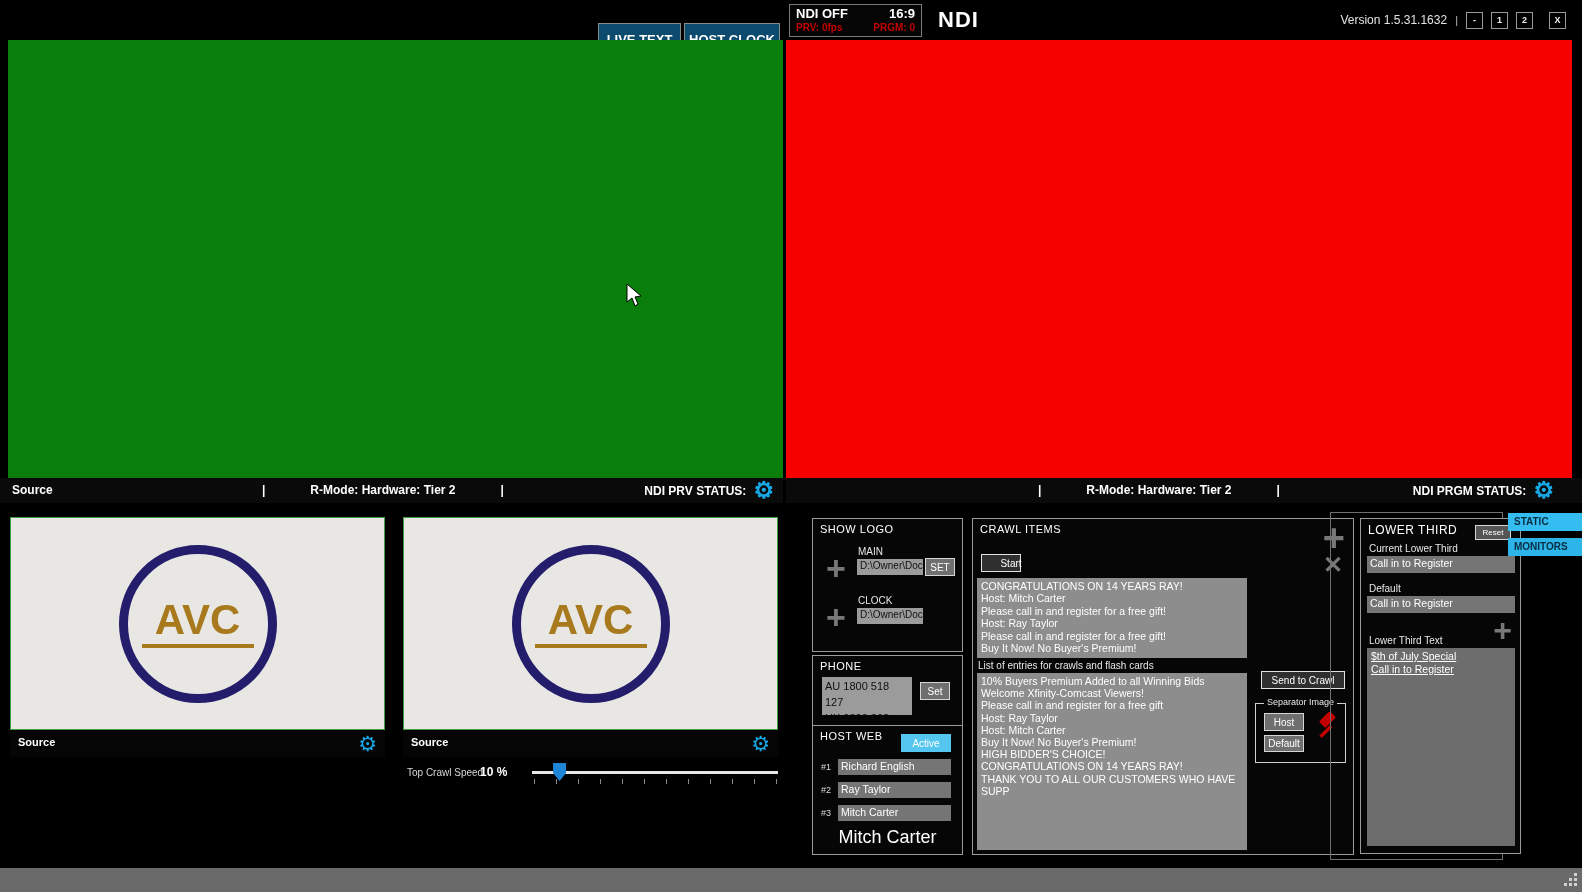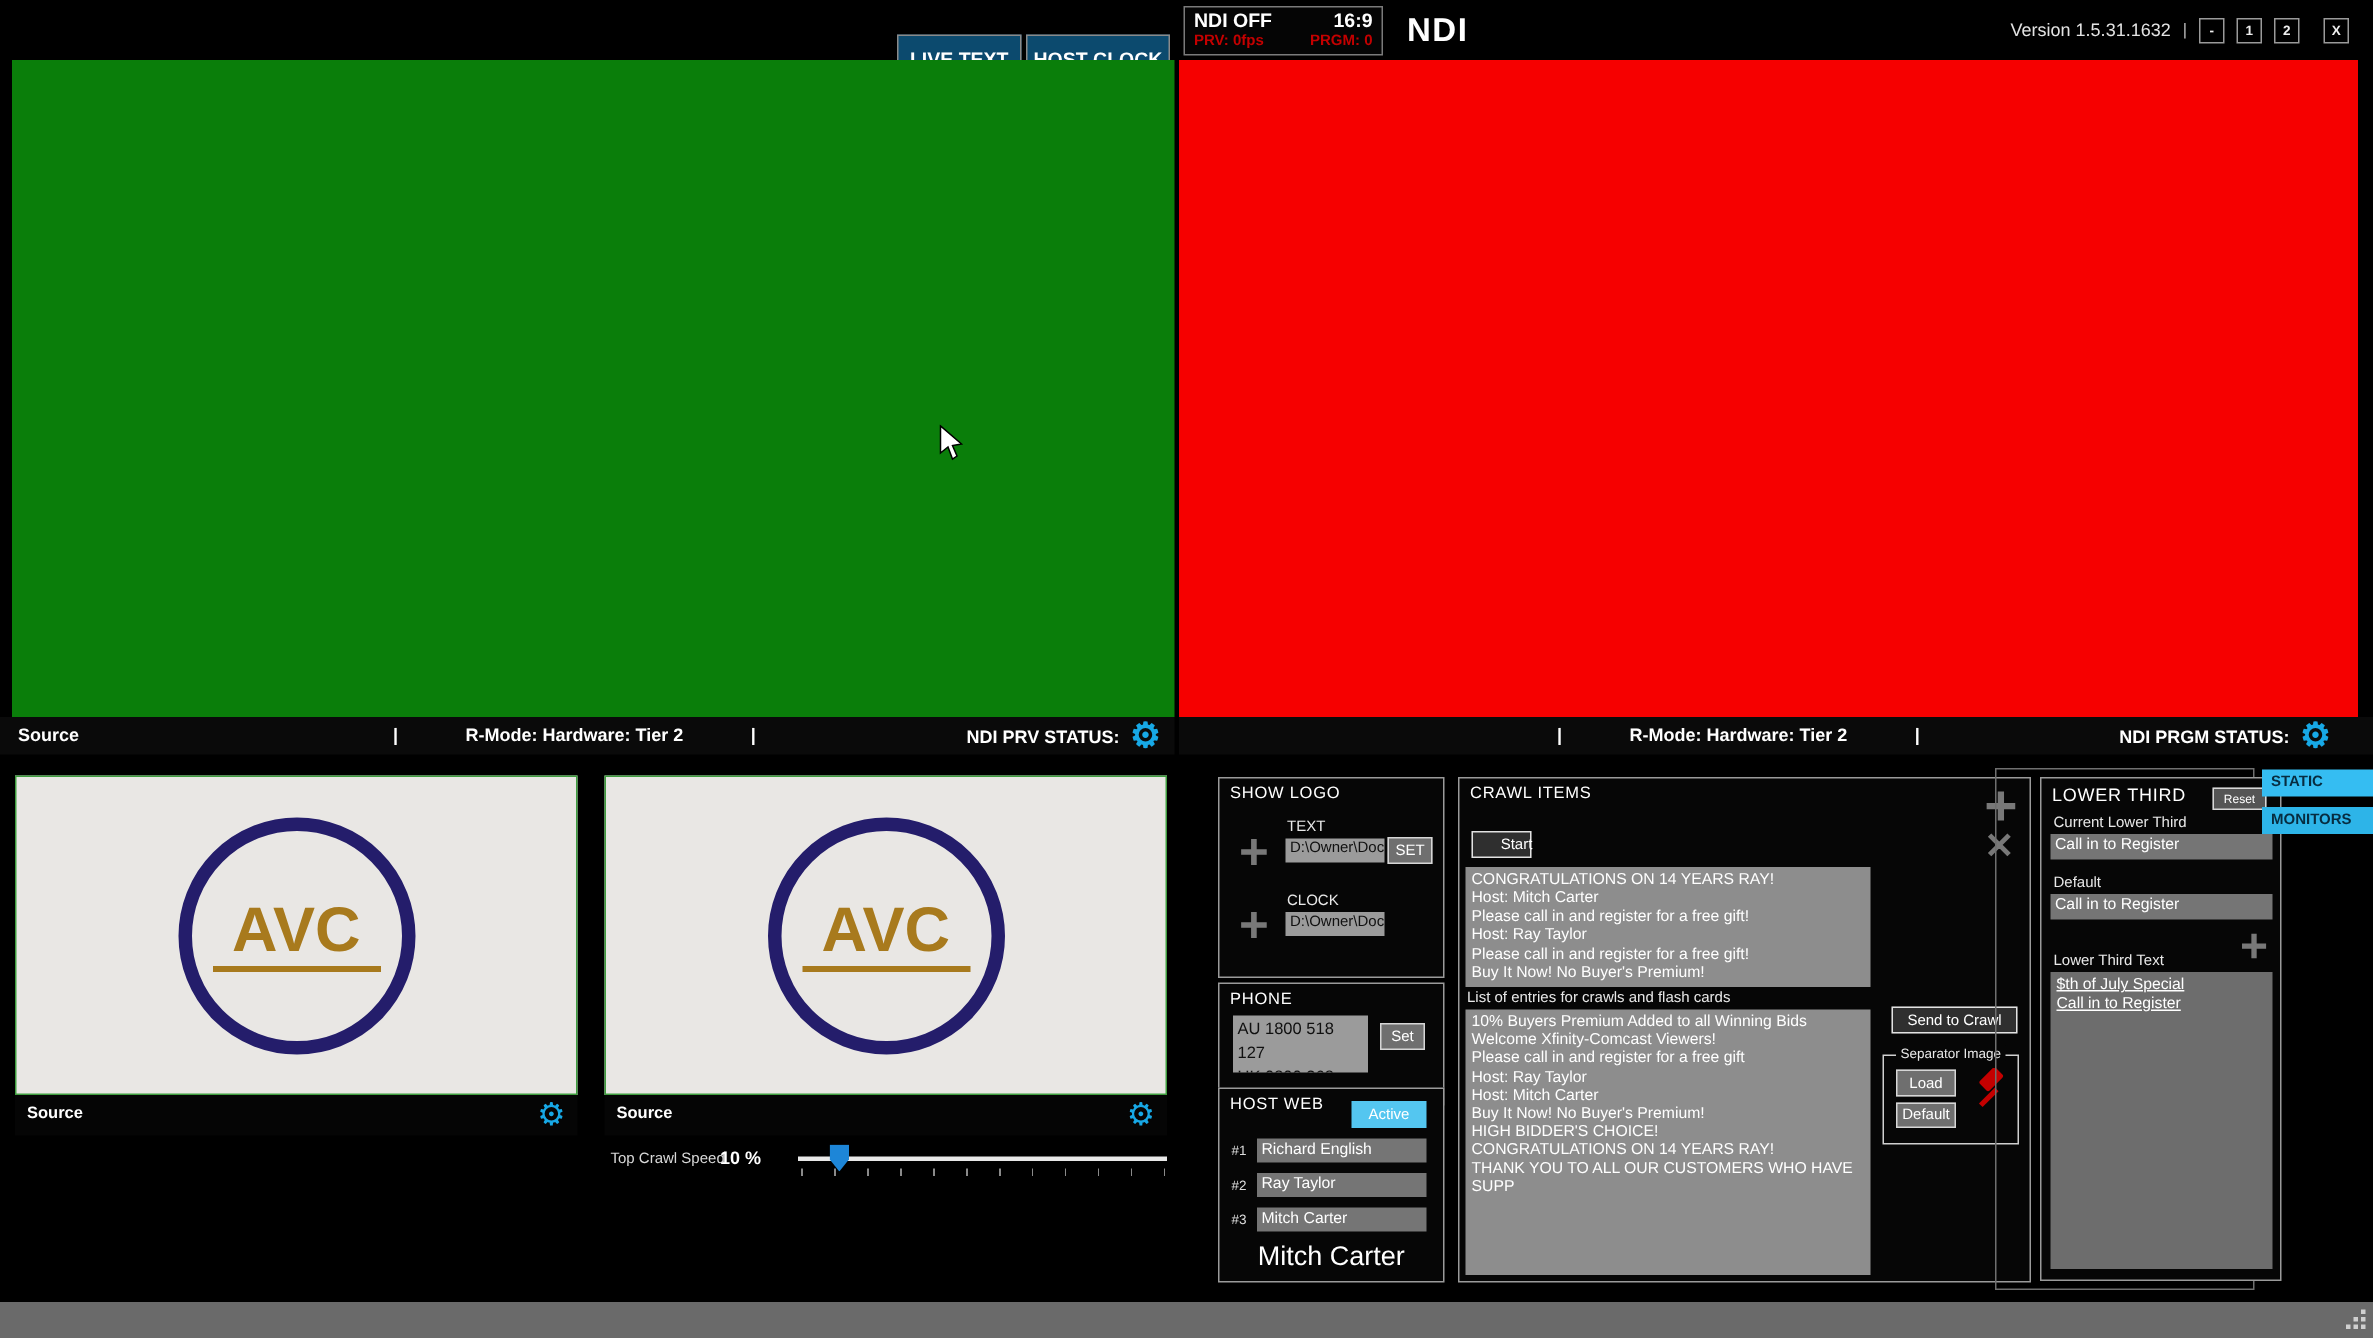--- a/index.html
+++ b/index.html
@@ -186,21 +186,21 @@
     <span class="sl-value">10 %</span>
     <div class="sl-zone">
       <div class="sl-track"></div>
       <div class="sl-thumb" style="left: 11%;"></div>
       <div class="sl-ticks"></div>
     </div>
   </div>
 
   <div class="panel" style="left:788px;top:518px;width:151px;height:134px;">
     <span class="p-title">SHOW LOGO</span>
-    <span class="flabel" style="left:45px;top:27px;">TEXT</span>
+    <span class="flabel" style="left:45px;top:27px;">MAIN</span>
     <span class="plus" style="left:13px;top:36px;">+</span>
     <div class="field" style="left:44px;top:40px;width:66px;height:16px;">D:\Owner\Doc</div>
     <div class="btn gray" style="left:112px;top:39px;width:30px;height:18px;">SET</div>
     <span class="flabel" style="left:45px;top:76px;">CLOCK</span>
     <span class="plus" style="left:13px;top:85px;">+</span>
     <div class="field" style="left:44px;top:89px;width:66px;height:16px;">D:\Owner\Doc</div>
   </div>
 
   <div class="panel" style="left:788px;top:655px;width:151px;height:82px;">
     <span class="p-title">PHONE</span>
@@ -238,21 +238,21 @@
 Please call in and register for a free gift
 Host: Ray Taylor
 Host: Mitch Carter
 Buy It Now! No Buyer's Premium!
 HIGH BIDDER'S CHOICE!
 CONGRATULATIONS ON 14 YEARS RAY!
 THANK YOU TO ALL OUR CUSTOMERS WHO HAVE SUPP</div>
     <div class="btn" style="left:288px;top:152px;width:84px;height:18px;">Send to Crawl</div>
     <div class="groupbox" style="left:282px;top:184px;width:91px;height:60px;">
       <span class="legend">Separator Image</span>
-      <div class="btn gray" style="left:8px;top:9px;width:40px;height:18px;">Load</div>
+      <div class="btn gray" style="left:8px;top:9px;width:40px;height:18px;">Host</div>
       <div class="btn gray" style="left:8px;top:31px;width:40px;height:17px;">Default</div>
       <svg style="position:absolute;right:5px;top:8px;" width="26" height="30" viewBox="0 0 26 30">
         <rect x="9" y="0" width="9" height="15" rx="1.5" transform="rotate(45 13.5 7.5)" fill="#c40000"></rect>
         <rect x="10.5" y="12" width="3.5" height="15" transform="rotate(45 12 19)" fill="#c40000"></rect>
       </svg>
     </div>
   </div>
 
   <div class="lt-outer"></div>
   <div class="panel" style="left:1336px;top:518px;width:161px;height:336px;">

